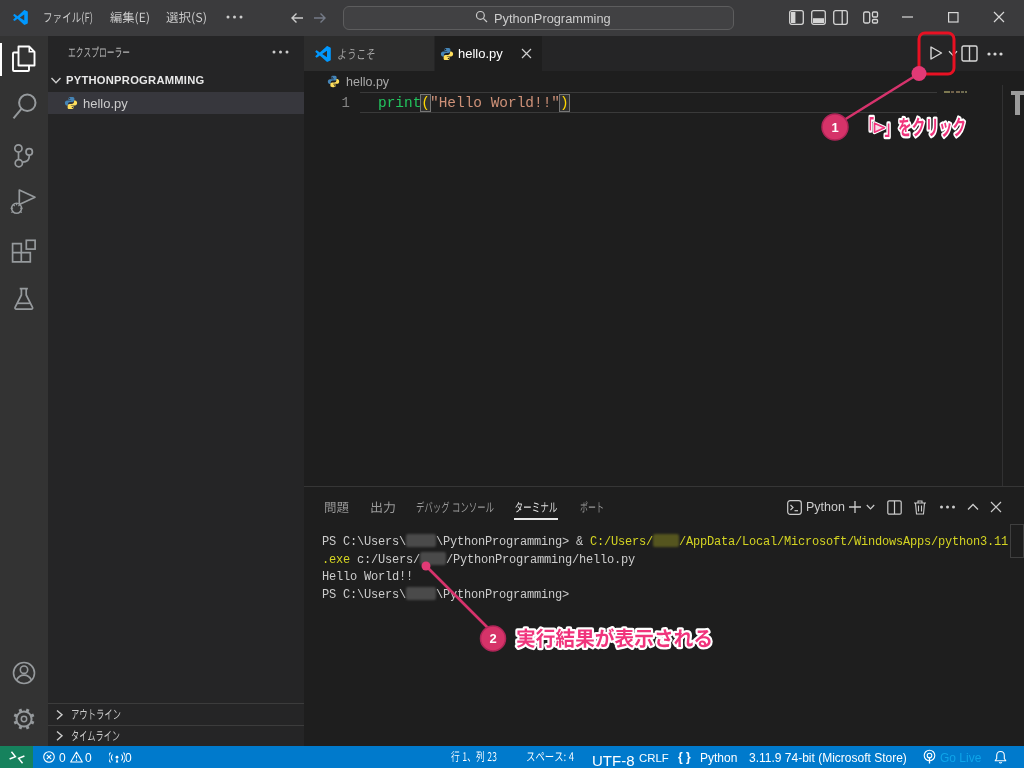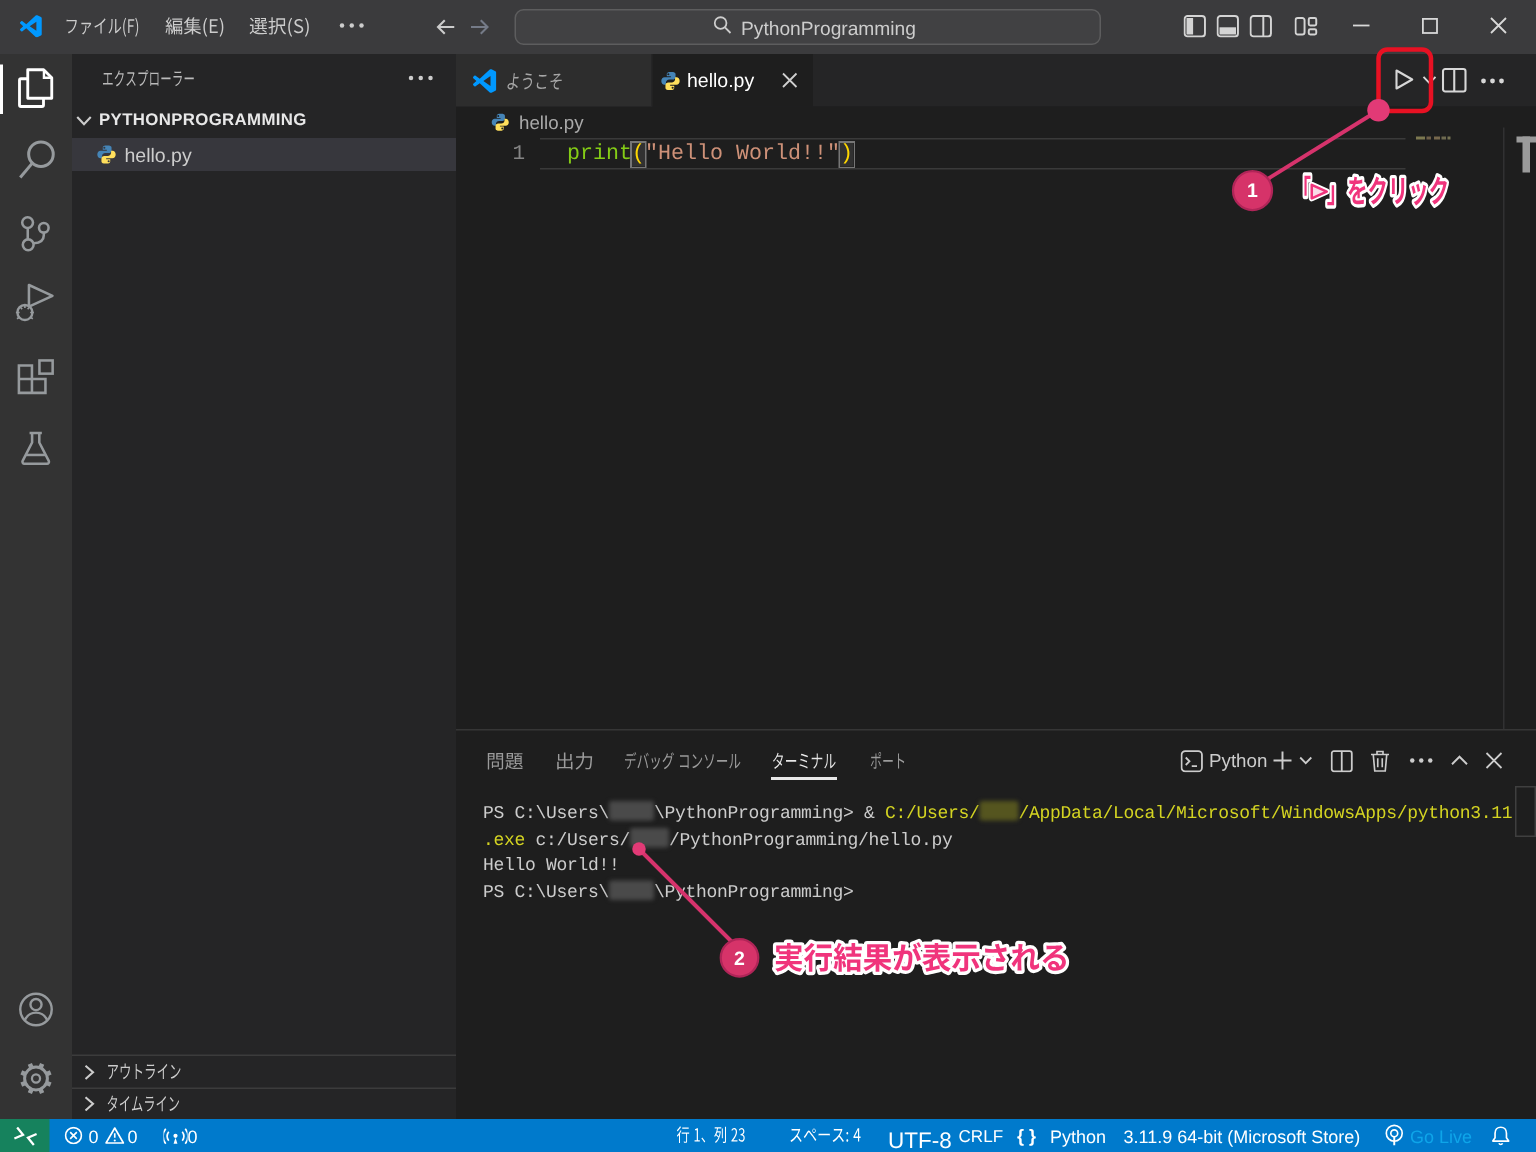--- a/index.html
+++ b/index.html
@@ -35,21 +35,21 @@
   <div class="abs" style="left:48px;top:725px;width:256px;height:1px;background:#3c3c3c"></div>
 
   <div class="abs" style="left:304px;top:36px;width:131px;height:35px;background:#2d2d2d;border-right:1px solid #252526"></div>
   <div class="abs" style="left:435px;top:36px;width:107px;height:35px;background:#1e1e1e"></div>
   <div class="abs" style="left:458px;top:46px;color:#ffffff;font-size:13px">hello.py</div>
 
   <div class="abs" style="left:346px;top:75px;color:#a9a9a9;font-size:12.5px">hello.py</div>
 
   <div class="abs" style="left:360px;top:92px;width:577px;height:21px;border-top:1.2px solid #3a3a3a;border-bottom:1.2px solid #3a3a3a"></div>
   <div class="abs mono" style="left:336px;top:95px;width:14px;color:#858585;font-size:14px;text-align:right">1</div>
-  <div class="abs mono" style="left:378px;top:95px;font-size:14.45px;white-space:pre"><span style="color:#84cc16">print</span><span style="color:#ffd700;background:rgba(120,120,120,0.22);box-shadow:0 0 0 1px #767676">(</span><span style="color:#ce9178">"Hello World!!"</span><span style="color:#ffd700;background:rgba(120,120,120,0.22);box-shadow:0 0 0 1px #767676">)</span></div>
+  <div class="abs mono" style="left:378px;top:95px;font-size:14.45px;white-space:pre"><span style="color:#22c55e">print</span><span style="color:#ffd700;background:rgba(120,120,120,0.22);box-shadow:0 0 0 1px #767676">(</span><span style="color:#ce9178">"Hello World!!"</span><span style="color:#ffd700;background:rgba(120,120,120,0.22);box-shadow:0 0 0 1px #767676">)</span></div>
 
   <div class="abs" style="left:944px;top:91px;width:6px;height:2px;background:#7c7850"></div>
   <div class="abs" style="left:951px;top:91px;width:3px;height:2px;background:#6e5f49"></div>
   <div class="abs" style="left:955.5px;top:91px;width:4px;height:2px;background:#77684d"></div>
   <div class="abs" style="left:960.5px;top:91px;width:3px;height:2px;background:#6e6a50"></div>
   <div class="abs" style="left:964.5px;top:91px;width:2.5px;height:2px;background:#757252"></div>
   <div class="abs" style="left:1002px;top:85px;width:1px;height:401px;background:#313132"></div>
   <div class="abs" style="left:1011px;top:91px;width:13px;height:3.5px;background:#9b9b9b"></div>
   <div class="abs" style="left:1014.5px;top:91px;width:5.5px;height:24px;background:#9b9b9b"></div>
 
@@ -62,21 +62,21 @@
 Hello World!!
 PS C:\Users\<span class="blur1" style="width:30px"></span>\PythonProgramming&gt;</div>
 
   <div class="abs" style="left:59px;top:751px;color:#ffffff;font-size:12px">0</div>
   <div class="abs" style="left:85px;top:751px;color:#ffffff;font-size:12px">0</div>
   <div class="abs" style="left:125px;top:751px;color:#ffffff;font-size:12px">0</div>
   <div class="abs" style="left:592px;top:751.5px;color:#ffffff;font-size:15px">UTF-8</div>
   <div class="abs" style="left:639px;top:751.5px;color:#ffffff;font-size:11.4px">CRLF</div>
   <div class="abs" style="left:678px;top:750px;color:#ffffff;font-size:12px;font-weight:bold">{ }</div>
   <div class="abs" style="left:700px;top:751px;color:#ffffff;font-size:12px">Python</div>
-  <div class="abs" style="left:749px;top:751px;color:#ffffff;font-size:12px">3.11.9 64-bit (Microsoft Store)</div>
+  <div class="abs" style="left:749px;top:751px;color:#ffffff;font-size:12px">3.11.9 74-bit (Microsoft Store)</div>
   <div class="abs" style="left:940px;top:751px;color:#0ea5e9;font-size:12px">Go Live</div>
 
   <div id="iconlayer">
       <svg style="position:absolute;left:13px;top:10px" width="15" height="15" viewBox="0 0 100 100">
         <path d="M71.9 2.6 30.1 40.9 13 27.9c-1.6-1.2-3.8-1.1-5.3.2l-4.5 4.1c-1.8 1.6-1.8 4.4 0 6L16.4 50 3.2 61.8c-1.8 1.6-1.8 4.4 0 6l4.5 4.1c1.5 1.3 3.7 1.4 5.3.2l17.1-13L71.9 97.4c2 1.9 5 2.4 7.4 1.2l16.1-7.7c2.1-1 3.4-3.1 3.4-5.4V14.5c0-2.3-1.3-4.4-3.4-5.4L79.3 1.4c-2.4-1.2-5.4-.7-7.4 1.2zM75 70.5 45.3 50 75 29.5z" fill="#0098ff"></path>
       </svg>
 <svg style="position:absolute;left:315px;top:46px" width="16" height="16" viewBox="0 0 100 100">
         <path d="M71.9 2.6 30.1 40.9 13 27.9c-1.6-1.2-3.8-1.1-5.3.2l-4.5 4.1c-1.8 1.6-1.8 4.4 0 6L16.4 50 3.2 61.8c-1.8 1.6-1.8 4.4 0 6l4.5 4.1c1.5 1.3 3.7 1.4 5.3.2l17.1-13L71.9 97.4c2 1.9 5 2.4 7.4 1.2l16.1-7.7c2.1-1 3.4-3.1 3.4-5.4V14.5c0-2.3-1.3-4.4-3.4-5.4L79.3 1.4c-2.4-1.2-5.4-.7-7.4 1.2zM75 70.5 45.3 50 75 29.5z" fill="#0098ff"></path>
       </svg>
 <svg style="position:absolute;left:440px;top:47px" width="14" height="14" viewBox="0 0 16 16">

